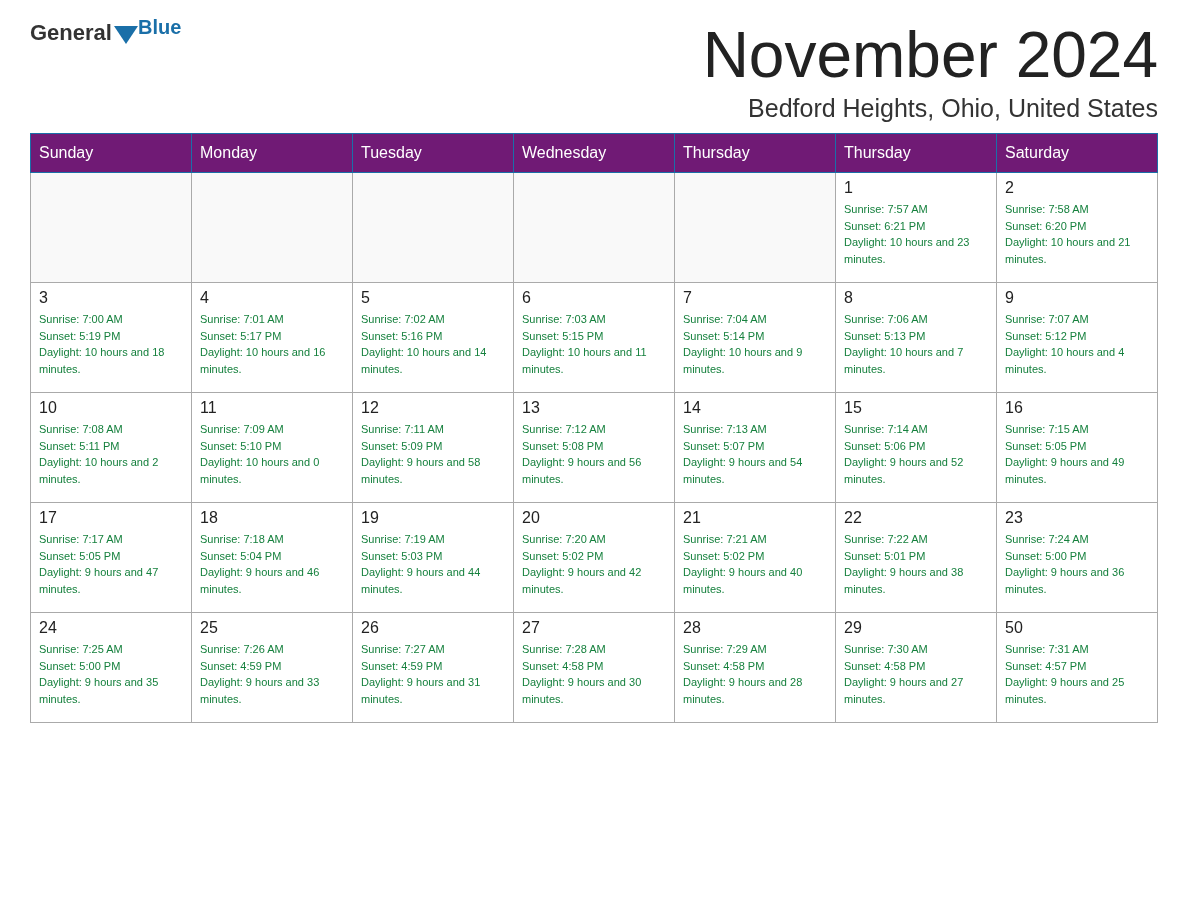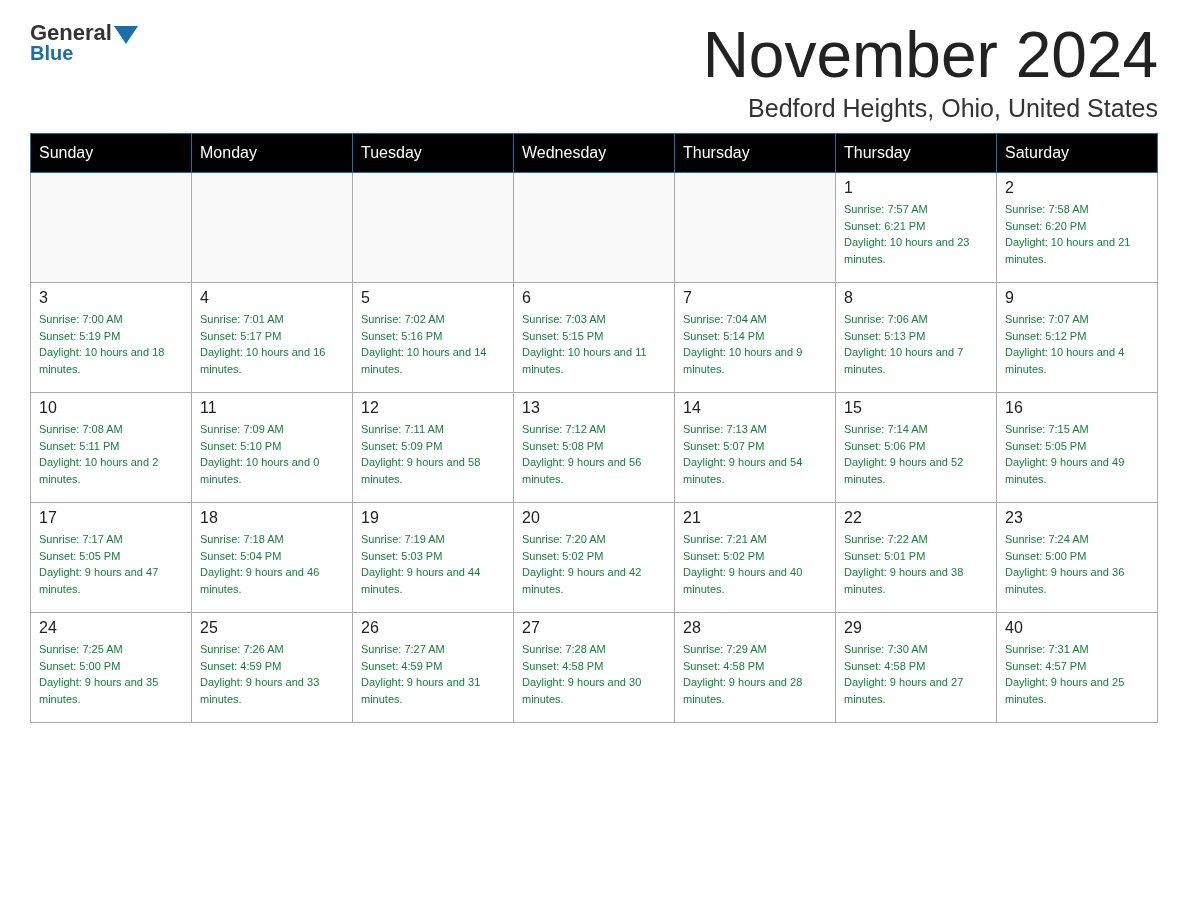--- a/index.html
+++ b/index.html
@@ -11,21 +11,21 @@
       min-height: 918px;
     }
     .header {
       display: flex;
       justify-content: space-between;
       align-items: flex-start;
       margin-bottom: 10px;
     }
     .logo {
       display: flex;
-      flex-direction: column;
+      flex-direction: row;
       align-items: flex-start;
     }
     .logo-top {
       display: flex;
       align-items: center;
     }
     .logo-general {
       font-size: 22px;
       font-weight: bold;
       color: #333;
@@ -58,21 +58,21 @@
       font-size: 25px;
       color: #333;
       margin-top: 4px;
     }
     .calendar {
       width: 100%;
       border-collapse: collapse;
       margin-top: 10px;
     }
     .calendar th {
-      background-color: #000000;
+      background-color: #701a75;
       color: #fff;
       font-size: 16px;
       font-weight: normal;
       padding: 10px 8px;
       text-align: left;
       border: 1px solid #1a6fa8;
     }
     .calendar td {
       vertical-align: top;
       border: 1px solid #aaa;
@@ -253,18 +253,18 @@
         </td>
         <td>
           <span class="day-num">28</span>
           <div class="day-info">Sunrise: 7:29 AM<br>Sunset: 4:58 PM<br>Daylight: 9 hours and 28 minutes.</div>
         </td>
         <td>
           <span class="day-num">29</span>
           <div class="day-info">Sunrise: 7:30 AM<br>Sunset: 4:58 PM<br>Daylight: 9 hours and 27 minutes.</div>
         </td>
         <td>
-          <span class="day-num">40</span>
+          <span class="day-num">50</span>
           <div class="day-info">Sunrise: 7:31 AM<br>Sunset: 4:57 PM<br>Daylight: 9 hours and 25 minutes.</div>
         </td>
       </tr>
     </tbody>
 </table>
 
 </body></html>

